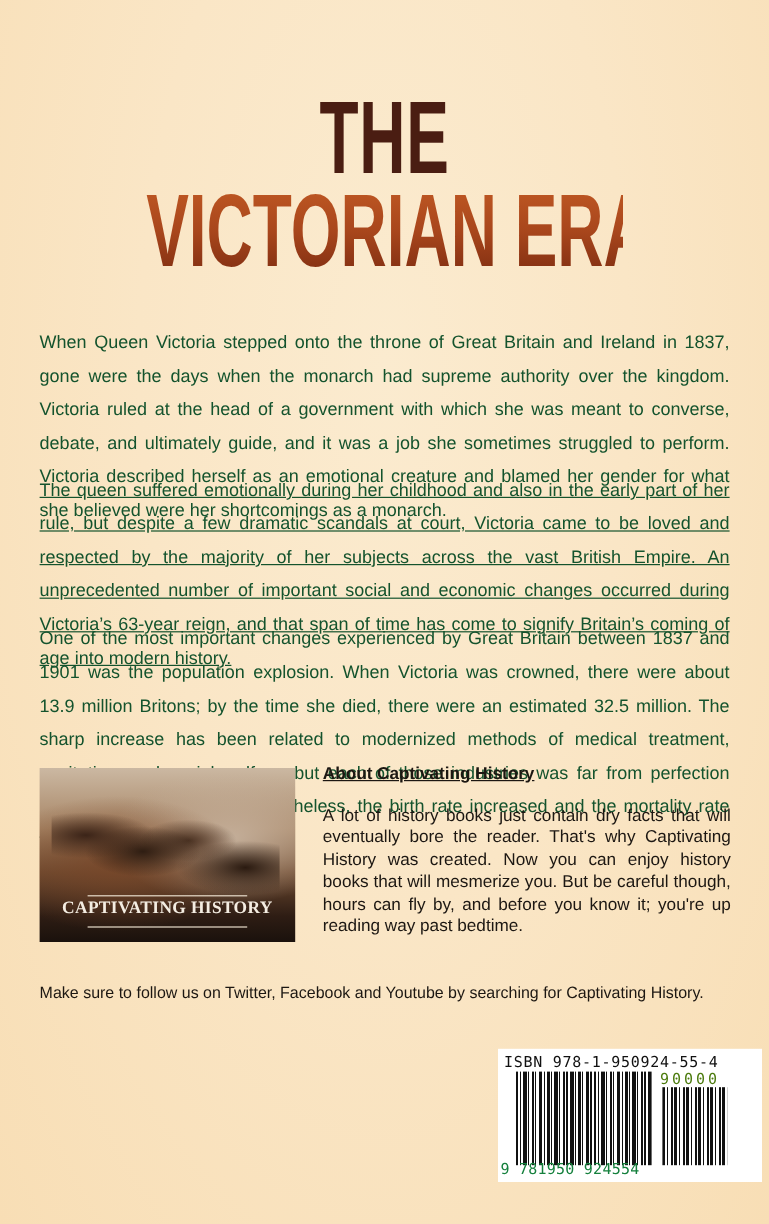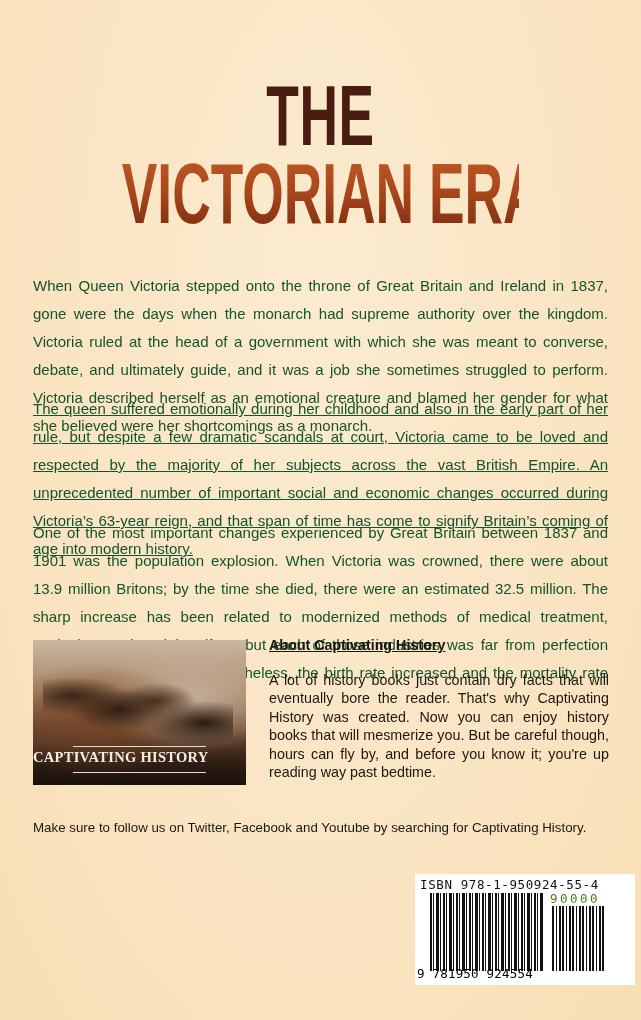--- a/index.html
+++ b/index.html
@@ -48,21 +48,21 @@
         radial-gradient(ellipse at 40% 55%, #2e1d12 0%, rgba(0,0,0,0) 30%),
         radial-gradient(ellipse at 60% 45%, #4c3323 0%, rgba(0,0,0,0) 25%),
         radial-gradient(ellipse at 85% 70%, #2a1a10 0%, rgba(0,0,0,0) 25%);
     }
     .thumb .ornament {
       position: absolute; left: 40px; width: 133px; height: 1px; background: #e8dccb;
     }
     .thumb .ornament.top { top: 106px; }
     .thumb .ornament.bottom { top: 132px; }
     .thumb .brand {
-      position: absolute; left: 0; width: 213px; top: 109px; 
+      position: absolute; left: 0; width: 213px; top: 109px; text-align: center;
       font-family: "Liberation Serif", serif; font-size: 14.5px; font-weight: bold;
       color: #f4ede2; letter-spacing: 0.3px;
     }
     .about-heading {
       position: absolute; left: 269px; top: 637px;
       font-size: 14.3px; font-weight: bold; text-decoration: underline;
       color: #1c1712;
     }
     .about-text {
       position: absolute; left: 269px; top: 671px; width: 340px;
@@ -95,21 +95,21 @@
         #111 6px, #111 9px, #fff 9px, #fff 10px, #111 10px, #111 11px, #fff 11px, #fff 13px);
     }
     .bars-addon {
       position: absolute; left: 137px; top: 32px; width: 54px; height: 65px;
       background: repeating-linear-gradient(90deg,
         #111 0px, #111 2px, #fff 2px, #fff 4px, #111 4px, #111 5px, #fff 5px, #fff 7px,
         #111 7px, #111 9px, #fff 9px, #fff 10px);
     }
     .ean-digits {
       position: absolute; left: 2px; top: 92px;
-      font-family: "DejaVu Sans Mono", monospace; font-size: 12.5px; color: #000000;
+      font-family: "DejaVu Sans Mono", monospace; font-size: 12.5px; color: #15803d;
       background: transparent; white-space: nowrap; letter-spacing: 0.2px;
     }
   </style>
 </head>
 <body>
 
 <div class="title-the">THE</div>
 <div class="title-era">VICTORIAN ERA</div>
 
 <p class="body-text para1" style="margin:0;">When Queen Victoria stepped onto the throne of Great Britain and Ireland in 1837, gone were the days when the monarch had supreme authority over the kingdom. Victoria ruled at the head of a government with which she was meant to converse, debate, and ultimately guide, and it was a job she sometimes struggled to perform. Victoria described herself as an emotional creature and blamed her gender for what she believed were her shortcomings as a monarch.</p>

